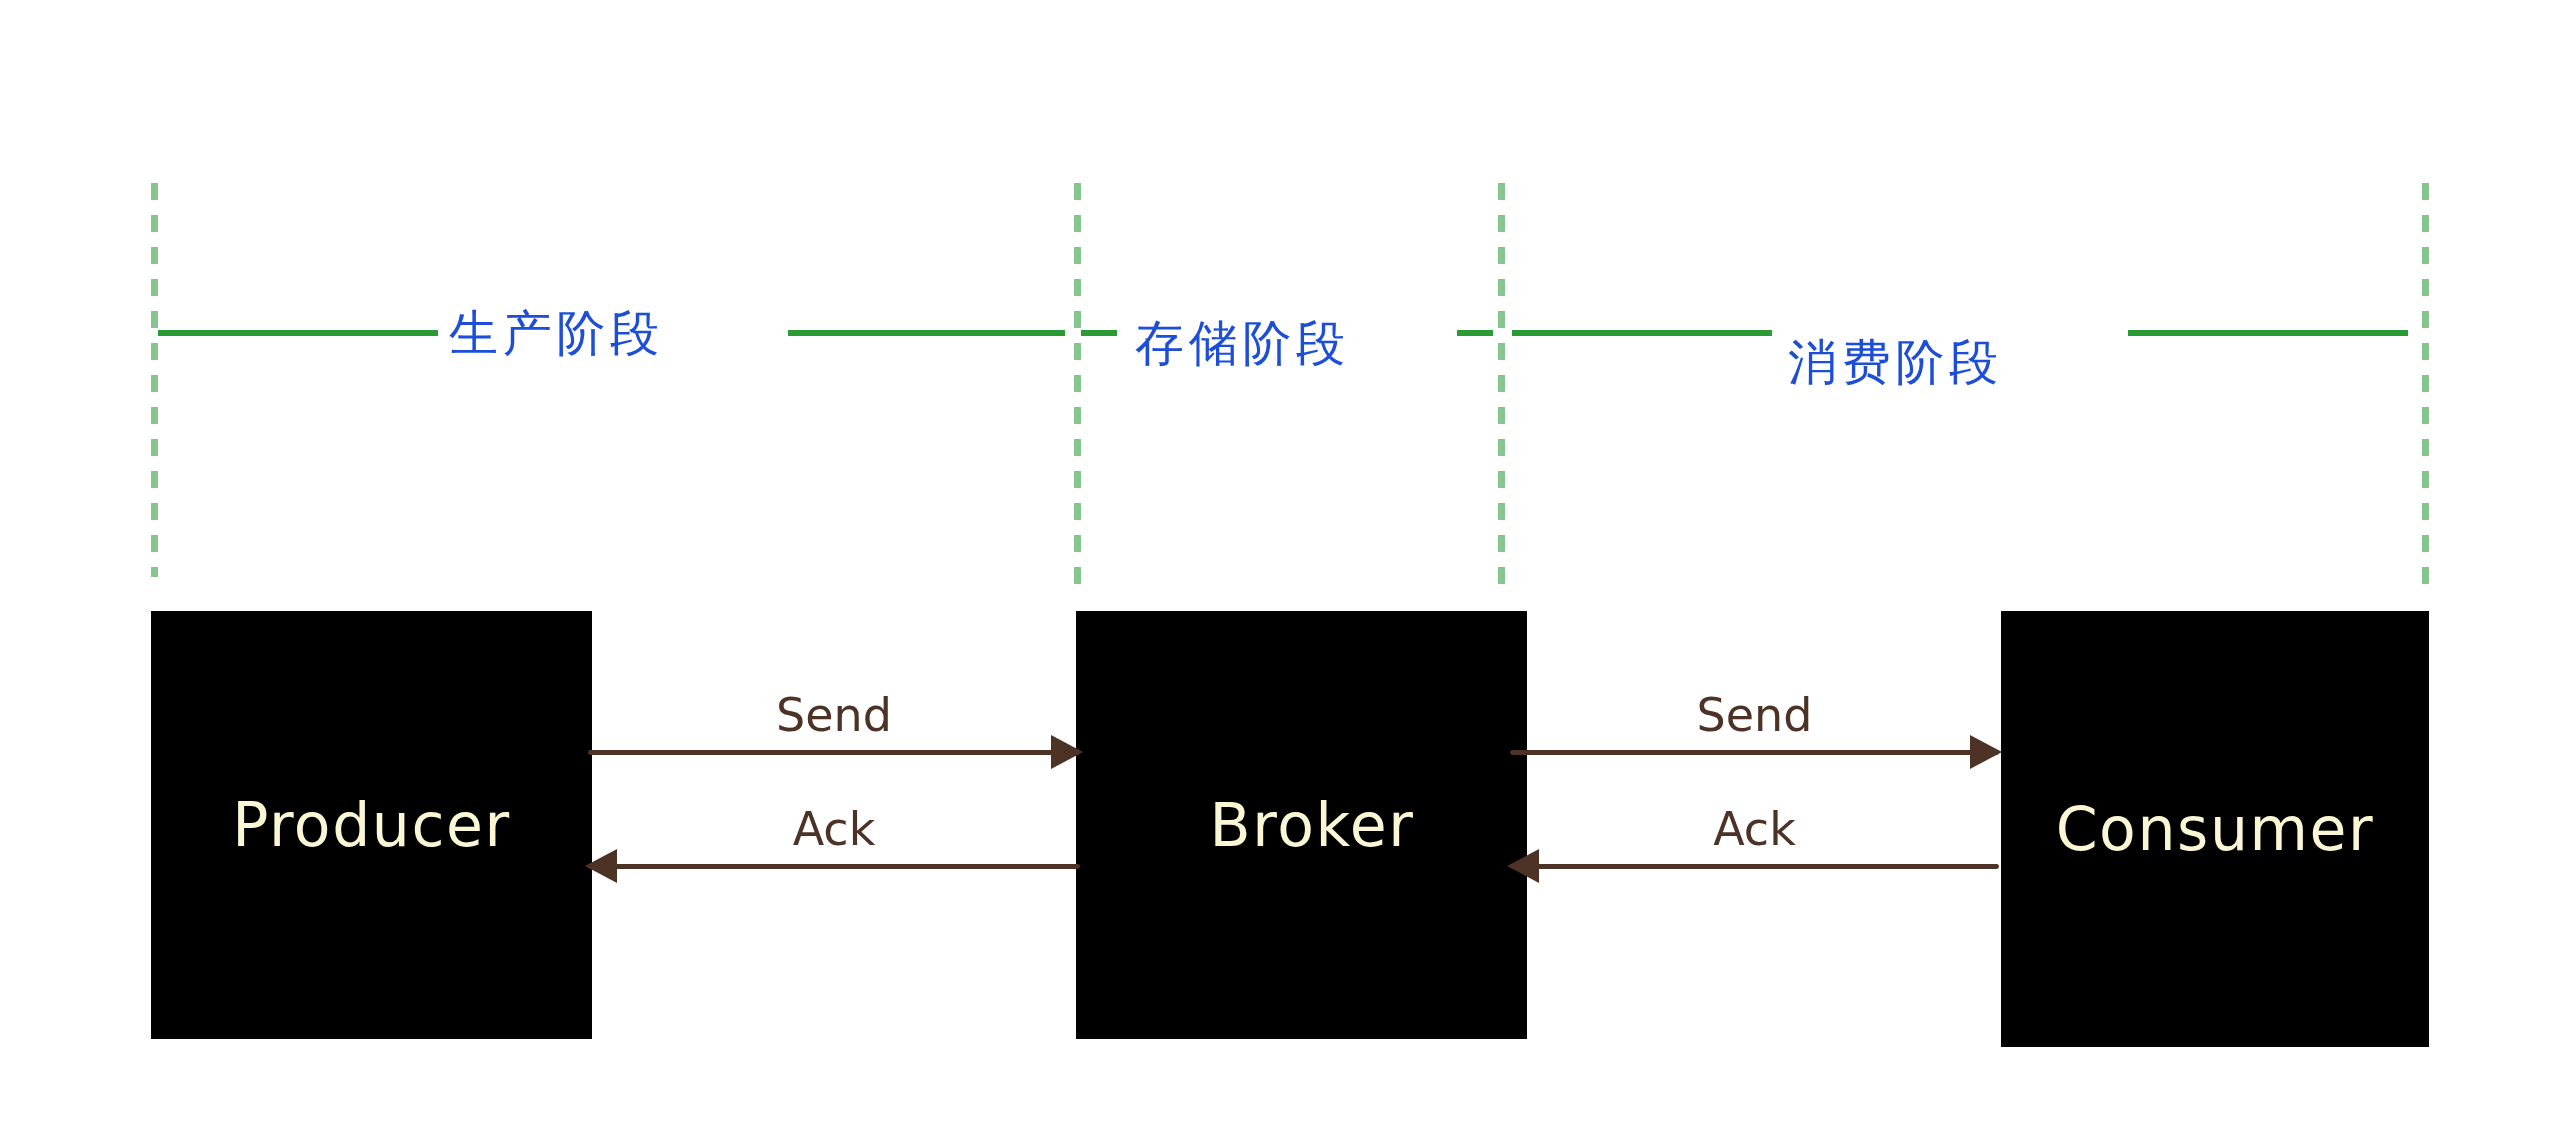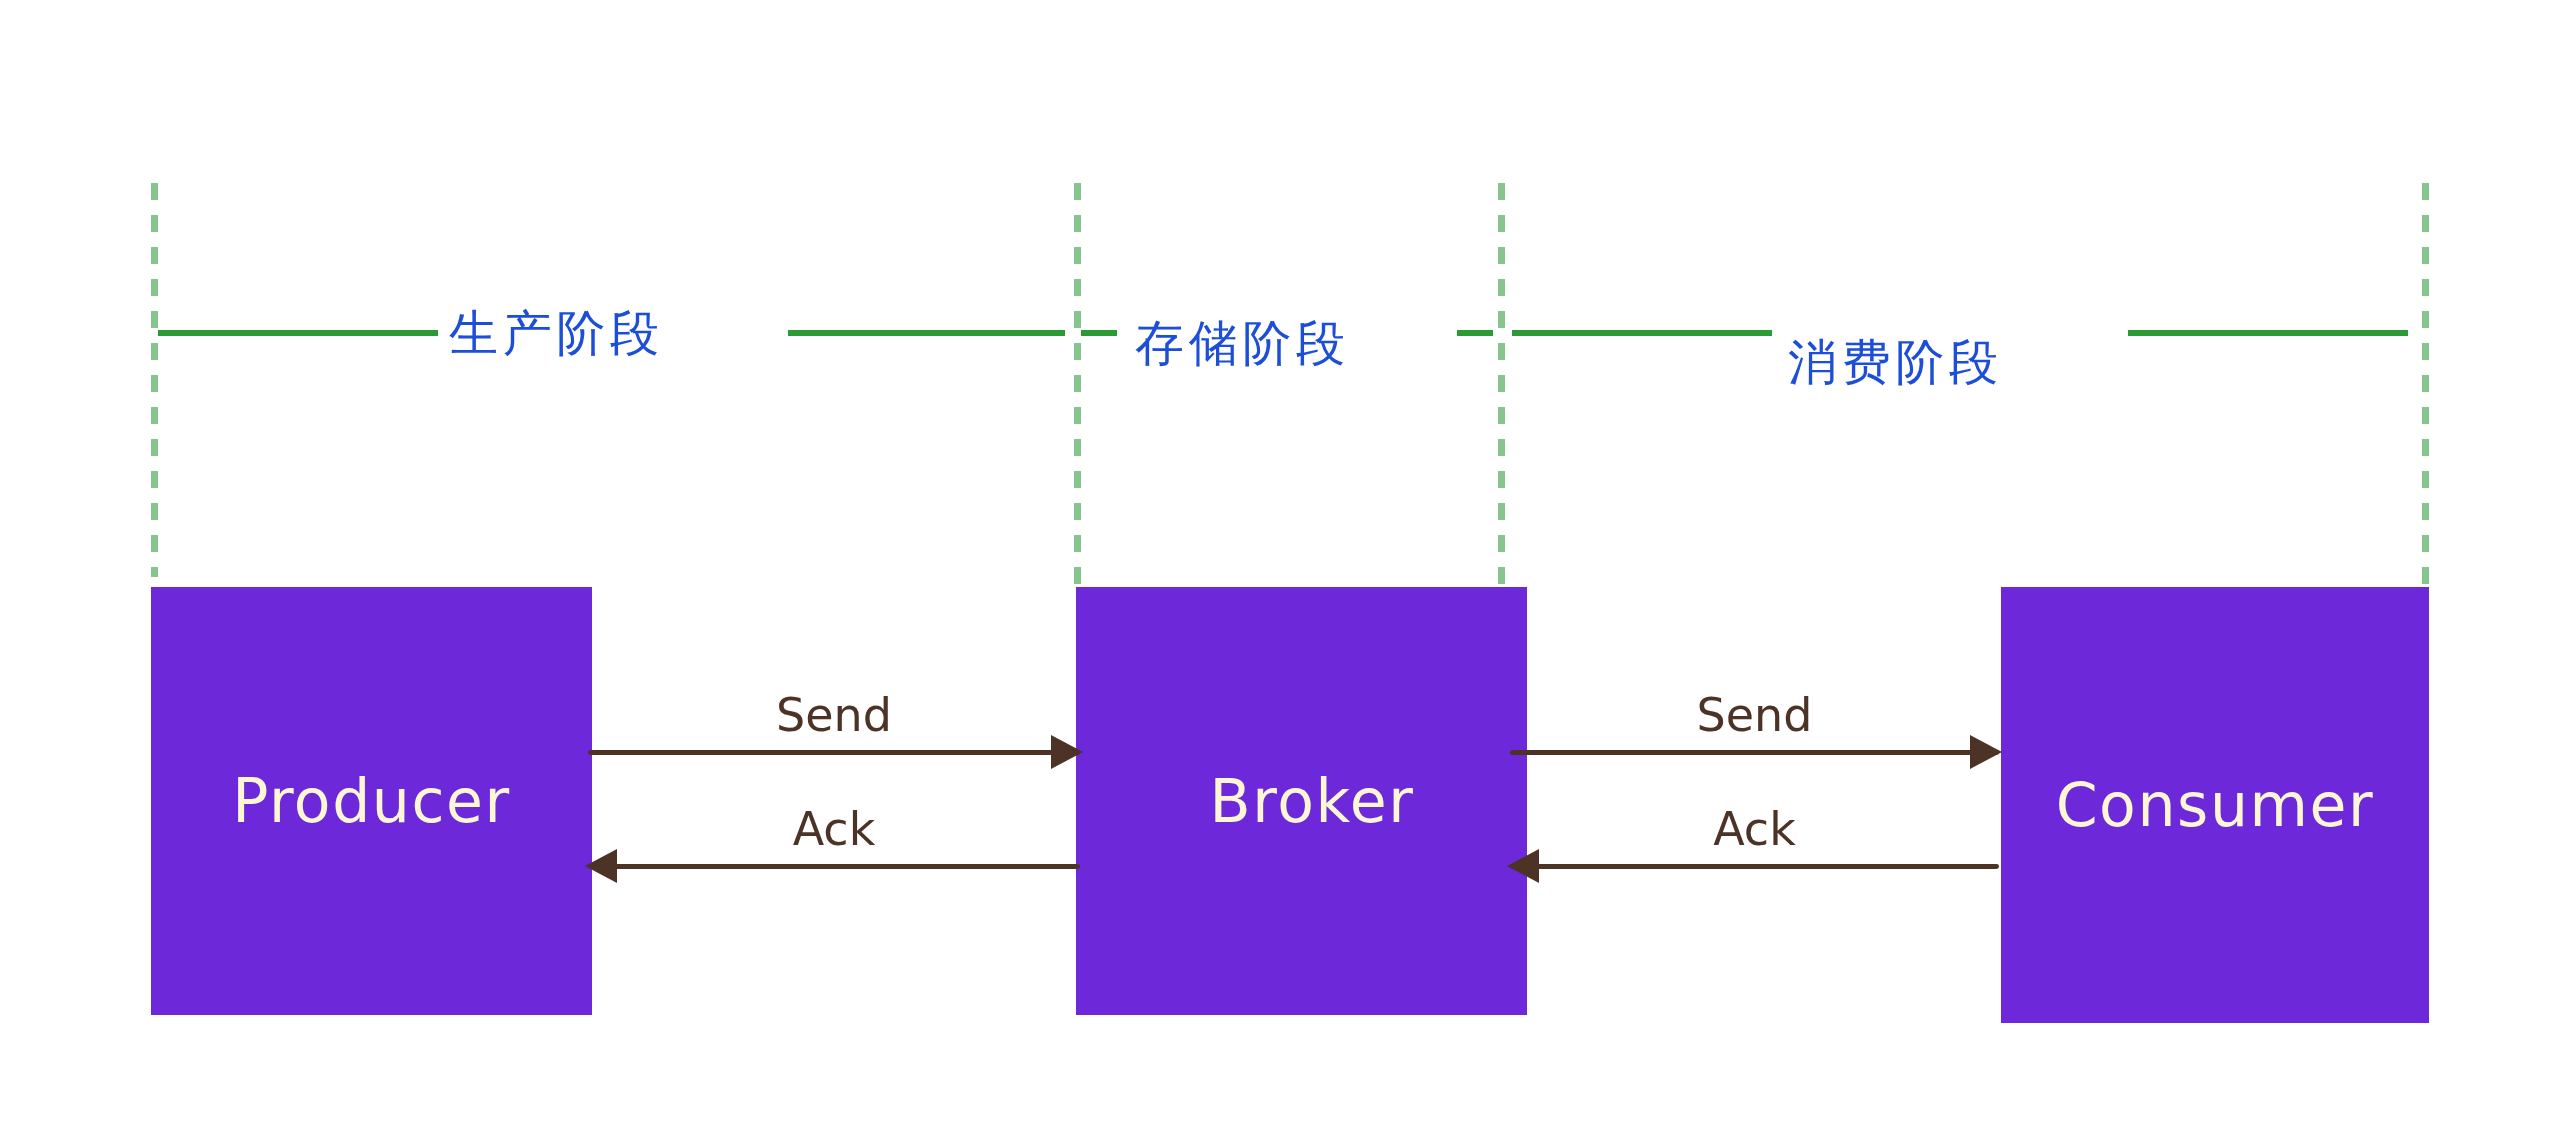--- a/index.html
+++ b/index.html
@@ -47,24 +47,25 @@
     letter-spacing: 4.7px;
     white-space: nowrap;
     font-family: "DejaVu Sans", "Liberation Sans", sans-serif;
     line-height: 1;
     transform: translateY(-50%);
   }
 
   
   .node {
     position: absolute;
-    background: #6d28d9;
+    background: #000000;
     display: flex;
     align-items: center;
     justify-content: center;
+    margin-top: 24px;
   }
   .node-label {
     color: #fbf7d4;
     font-size: 60px;
     letter-spacing: 1.6px;
     white-space: nowrap;
     font-family: "DejaVu Sans", "Liberation Sans", sans-serif;
   }
 
   

